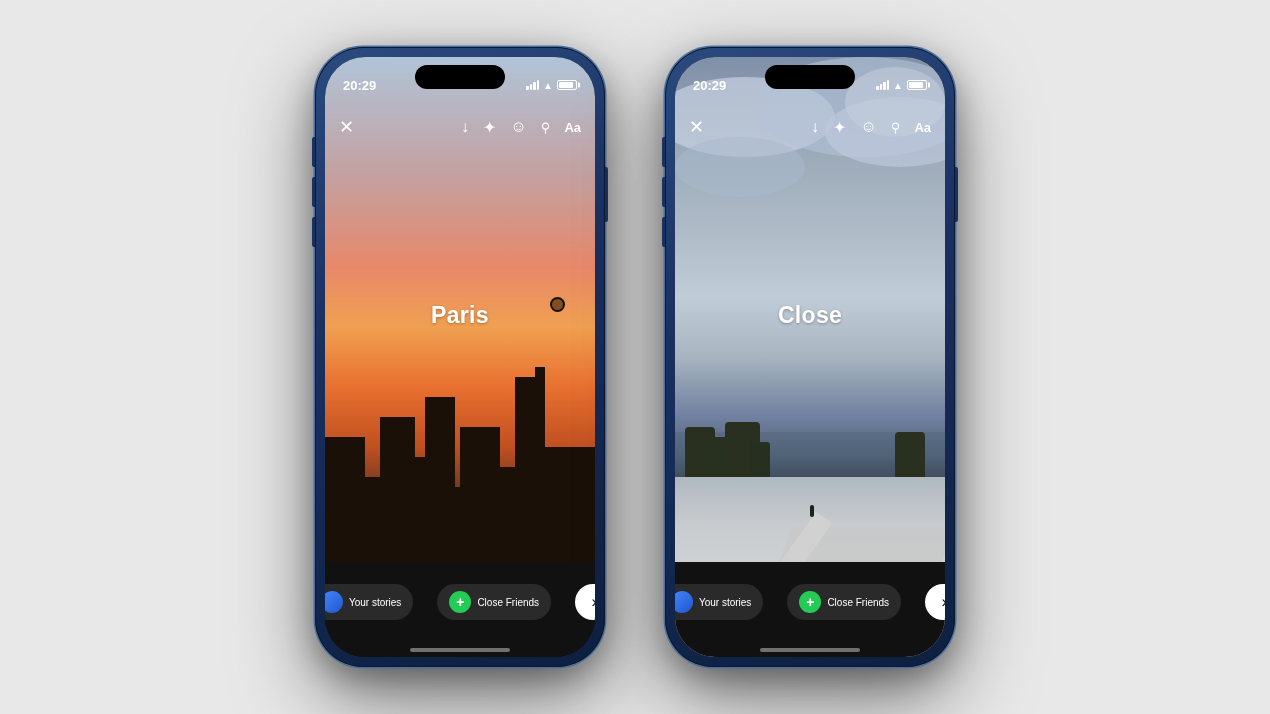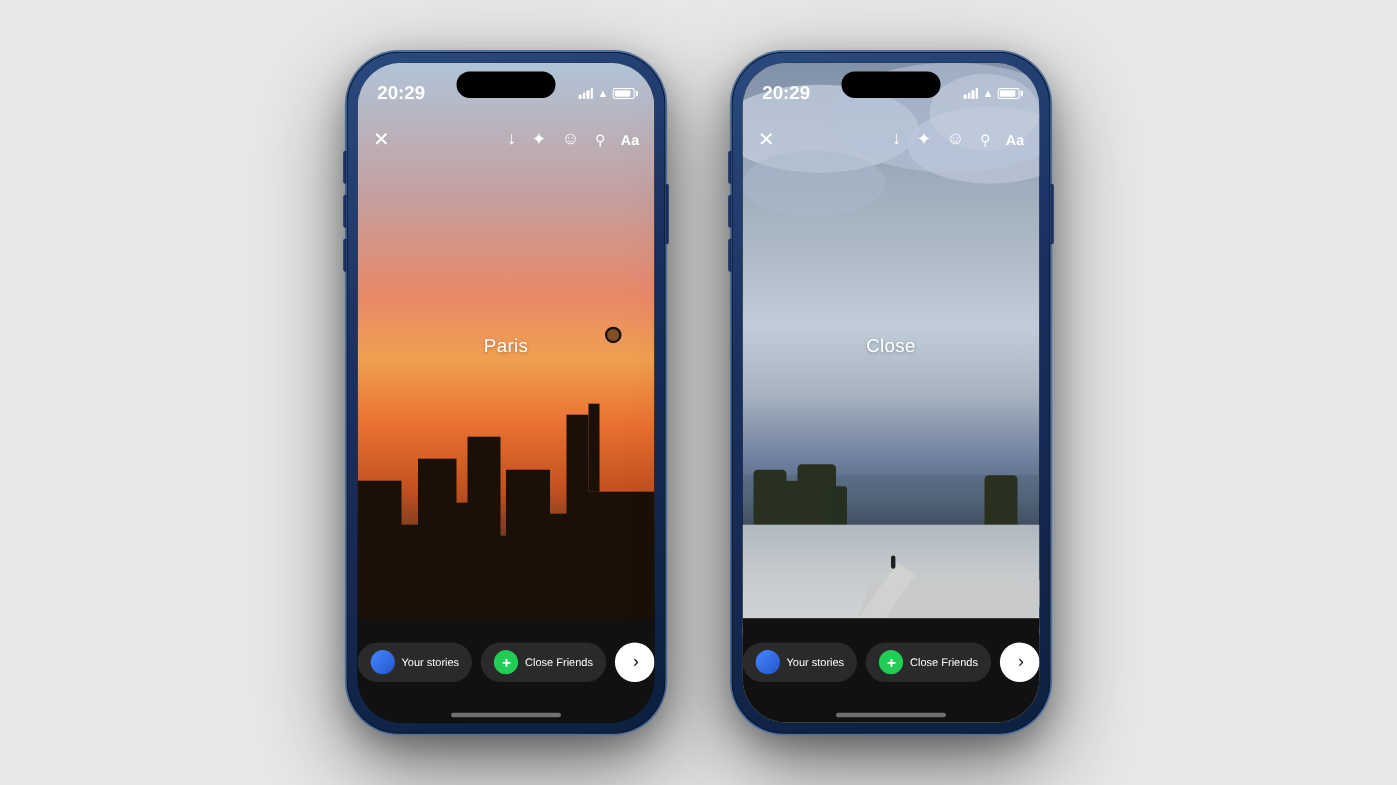--- a/index.html
+++ b/index.html
@@ -79,21 +79,21 @@
       display: flex;
       align-items: center;
       justify-content: space-between;
       padding: 12px 18px 0;
       color: white;
       font-size: 11px;
       font-weight: 600;
     }
 
     .status-time {
-      font-size: 17px;
+      font-size: 13px;
       font-weight: 700;
       letter-spacing: 0;
     }
 
     .status-icons {
       display: flex;
       align-items: center;
       gap: 4px;
     }
 
@@ -241,39 +241,39 @@
         );
     }
 
     
     .location-text {
       position: absolute;
       top: 43%;
       left: 50%;
       transform: translate(-50%, -50%);
       color: white;
-      font-size: 17px;
-      font-weight: 400;
+      font-size: 23px;
+      font-weight: 700;
       letter-spacing: 0.3px;
       text-shadow: 0 1px 3px rgba(0,0,0,0.3);
       z-index: 5;
       white-space: nowrap;
     }
 
     
     .bottom-bar {
       position: absolute;
       bottom: 0; left: 0; right: 0;
       height: 95px;
       background: #111;
       z-index: 10;
       display: flex;
       align-items: center;
       justify-content: center;
-      gap: 8px;
+      gap: 24px;
       padding: 0 10px;
       padding-bottom: 15px;
     }
 
     .story-btn {
       display: flex;
       align-items: center;
       gap: 6px;
       background: #2a2a2a;
       border-radius: 20px;

